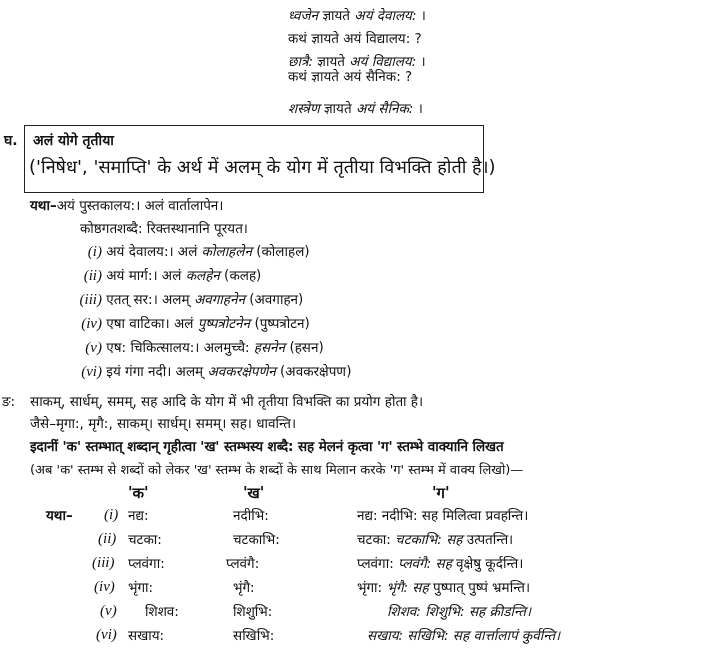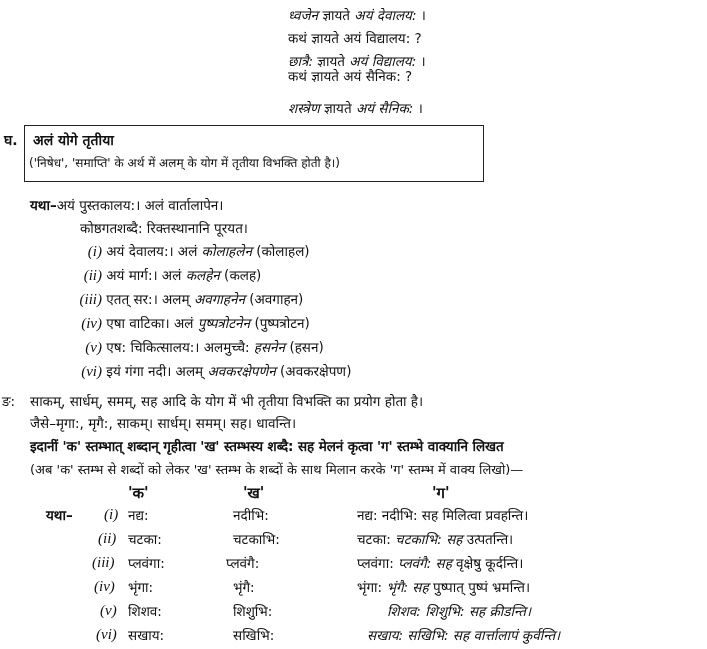--- a/index.html
+++ b/index.html
@@ -23,26 +23,26 @@
 
     
     .top-line { left: 288px; font-size: 13.5px; }
 
     
     .box {
       position: absolute;
       left: 24px;
       top: 125px;
       width: 460px;
-      height: 57px;
+      height: 68px;
       border: 1.5px solid #222;
       box-sizing: border-box;
     }
     .box-title { left: 8px; top: 4px; font-weight: bold; font-size: 14px; }
-    .box-note { left: 4px; top: 28px; font-size: 12px; }
+    .box-note { left: 4px; top: 28px; font-size: 18px; }
 
     .marker { font-weight: bold; font-size: 14px; }
 
     .ex-num { display: inline-block; text-align: right; }
     .col-head { font-weight: bold; font-size: 15px; }
   </style>
 </head>
 <body>
 
 <div>
@@ -144,21 +144,21 @@
 
   <div>
     <span class="abs num" style="left:94px; top:578px;">(iv)</span>
     <span class="abs" style="left:128px; top:578px;">भृंगा:</span>
     <span class="abs" style="left:233px; top:578px;">भृंगै:</span>
     <span class="abs" style="left:357px; top:578px;"><span>भृंगा: </span><span class="it">भृंगै: सह</span><span> पुष्पात् पुष्पं भ्रमन्ति।</span></span>
   </div>
 
   <div>
     <span class="abs num" style="left:100px; top:602px;">(v)</span>
-    <span class="abs" style="left:128px; top:602px;text-align:right;">शिशव:</span>
+    <span class="abs" style="left:145px; top:602px;text-align:right;">शिशव:</span>
     <span class="abs" style="left:233px; top:602px;">शिशुभि:</span>
     <span class="abs it" style="left:370px; top:602px;margin-left:17px;">शिशव: शिशुभि: सह क्रीडन्ति।</span>
   </div>
 
   <div>
     <span class="abs num" style="left:96px; top:626px;">(vi)</span>
     <span class="abs" style="left:128px; top:626px;">सखाय:</span>
     <span class="abs" style="left:233px; top:626px;">सखिभि:</span>
     <span class="abs it" style="left:367px; top:626px;">सखाय: सखिभि: सह वार्त्तालापं कुर्वन्ति।</span>
   </div>

